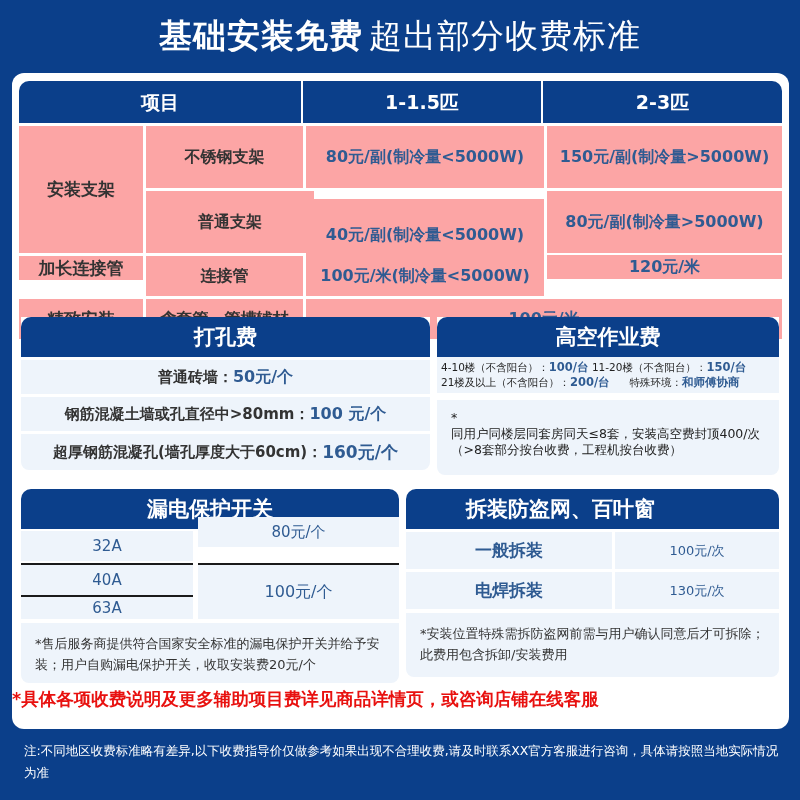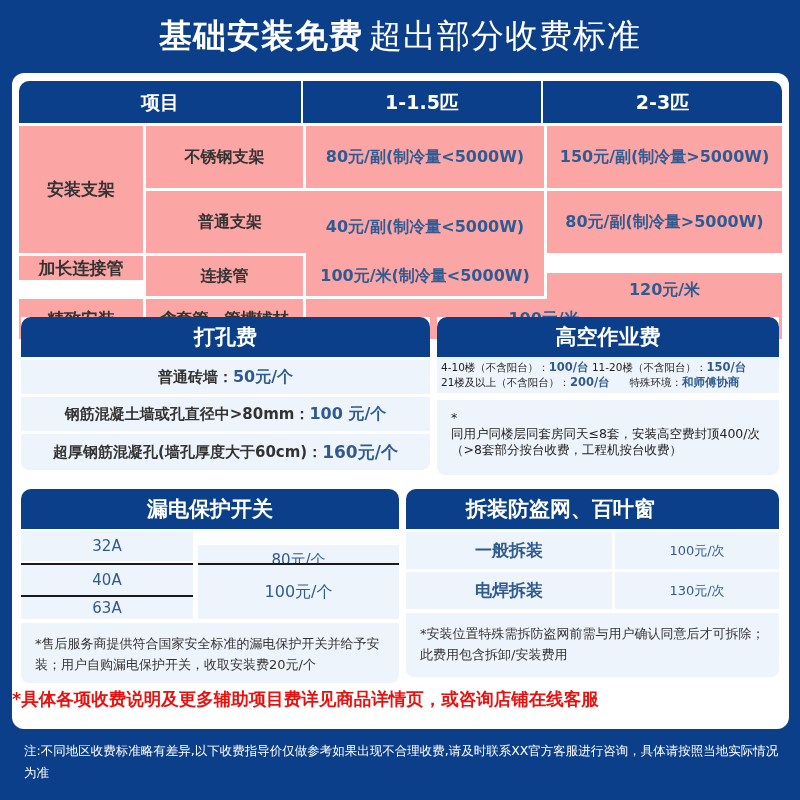--- a/index.html
+++ b/index.html
@@ -102,27 +102,27 @@
     <div class="th th-c1">1-1.5匹</div>
     <div class="th th-c2">2-3匹</div>
   </div>
 
   <div class="cell dark" style="left:7px;top:53px;width:124px;height:127px;font-size:17px;">安装支架</div>
   <div class="cell dark" style="left:134px;top:53px;width:157px;height:62px;">不锈钢支架</div>
   <div class="cell blue" style="left:294px;top:53px;width:238px;height:62px;">80元/副(制冷量&lt;5000W)</div>
   <div class="cell blue" style="left:535px;top:53px;width:235px;height:62px;">150元/副(制冷量&gt;5000W)</div>
 
   <div class="cell dark" style="left:134px;top:118px;width:168px;height:62px;">普通支架</div>
-  <div class="cell blue" style="left:294px;top:118px;width:238px;height:72px;">40元/副(制冷量&lt;5000W)</div>
+  <div class="cell blue" style="left:294px;top:126px;width:238px;height:72px;">40元/副(制冷量&lt;5000W)</div>
   <div class="cell blue" style="left:535px;top:118px;width:235px;height:62px;">80元/副(制冷量&gt;5000W)</div>
 
   <div class="cell dark" style="left:7px;top:183px;width:124px;height:24px;font-size:17px;">加长连接管</div>
   <div class="cell dark" style="left:134px;top:183px;width:157px;height:40px;">连接管</div>
   <div class="cell blue" style="left:294px;top:183px;width:238px;height:40px;">100元/米(制冷量&lt;5000W)</div>
-  <div class="cell blue" style="left:535px;top:200px;width:235px;height:34px;">120元/米</div>
+  <div class="cell blue" style="left:535px;top:182px;width:235px;height:24px;">120元/米</div>
 
   <div class="cell dark" style="left:7px;top:226px;width:124px;height:40px;font-size:17px;">精致安装</div>
   <div class="cell dark" style="left:134px;top:226px;width:157px;height:40px;">含套管、管槽辅材</div>
   <div class="cell blue" style="left:294px;top:226px;width:476px;height:40px;">100元/米</div>
 
   <div class="panel" style="left:9px;top:244px;width:409px;height:150px;">
     <div class="panel-head">打孔费</div>
     <div class="row" style="left:0;top:43px;width:409px;height:34px;">
       <span>普通砖墙：</span>
         <span class="v">50元/个</span>
@@ -150,21 +150,21 @@
     <div class="high-note">
       <div>*</div>
       <div>同用户同楼层同套房同天≤8套，安装高空费封顶400/次</div>
       <div>（&gt;8套部分按台收费，工程机按台收费）</div>
     </div>
   </div>
 
   <div class="panel" style="left:9px;top:416px;width:378px;height:190px;">
     <div class="panel-head">漏电保护开关</div>
     <div class="leak-cell" style="left:0;top:42px;width:172px;height:30px;">32A</div>
-    <div class="leak-cell" style="left:177px;top:56px;width:201px;height:30px;">80元/个</div>
+    <div class="leak-cell" style="left:177px;top:28px;width:201px;height:30px;">80元/个</div>
     <div class="hline" style="left:0;top:74px;width:172px;"></div>
     <div class="hline" style="left:177px;top:74px;width:201px;"></div>
     <div class="leak-cell" style="left:0;top:76px;width:172px;height:30px;">40A</div>
     <div class="hline" style="left:0;top:106px;width:172px;"></div>
     <div class="leak-cell" style="left:0;top:108px;width:172px;height:22px;text-align:right;">63A</div>
     <div class="leak-cell" style="left:177px;top:76px;width:201px;height:54px;font-size:16px;">100元/个</div>
     <div class="note" style="left:0;top:134px;width:378px;height:60px;">*售后服务商提供符合国家安全标准的漏电保护开关并给予安装；用户自购漏电保护开关，收取安装费20元/个</div>
   </div>
 
   <div class="panel" style="left:394px;top:416px;width:373px;height:190px;">

